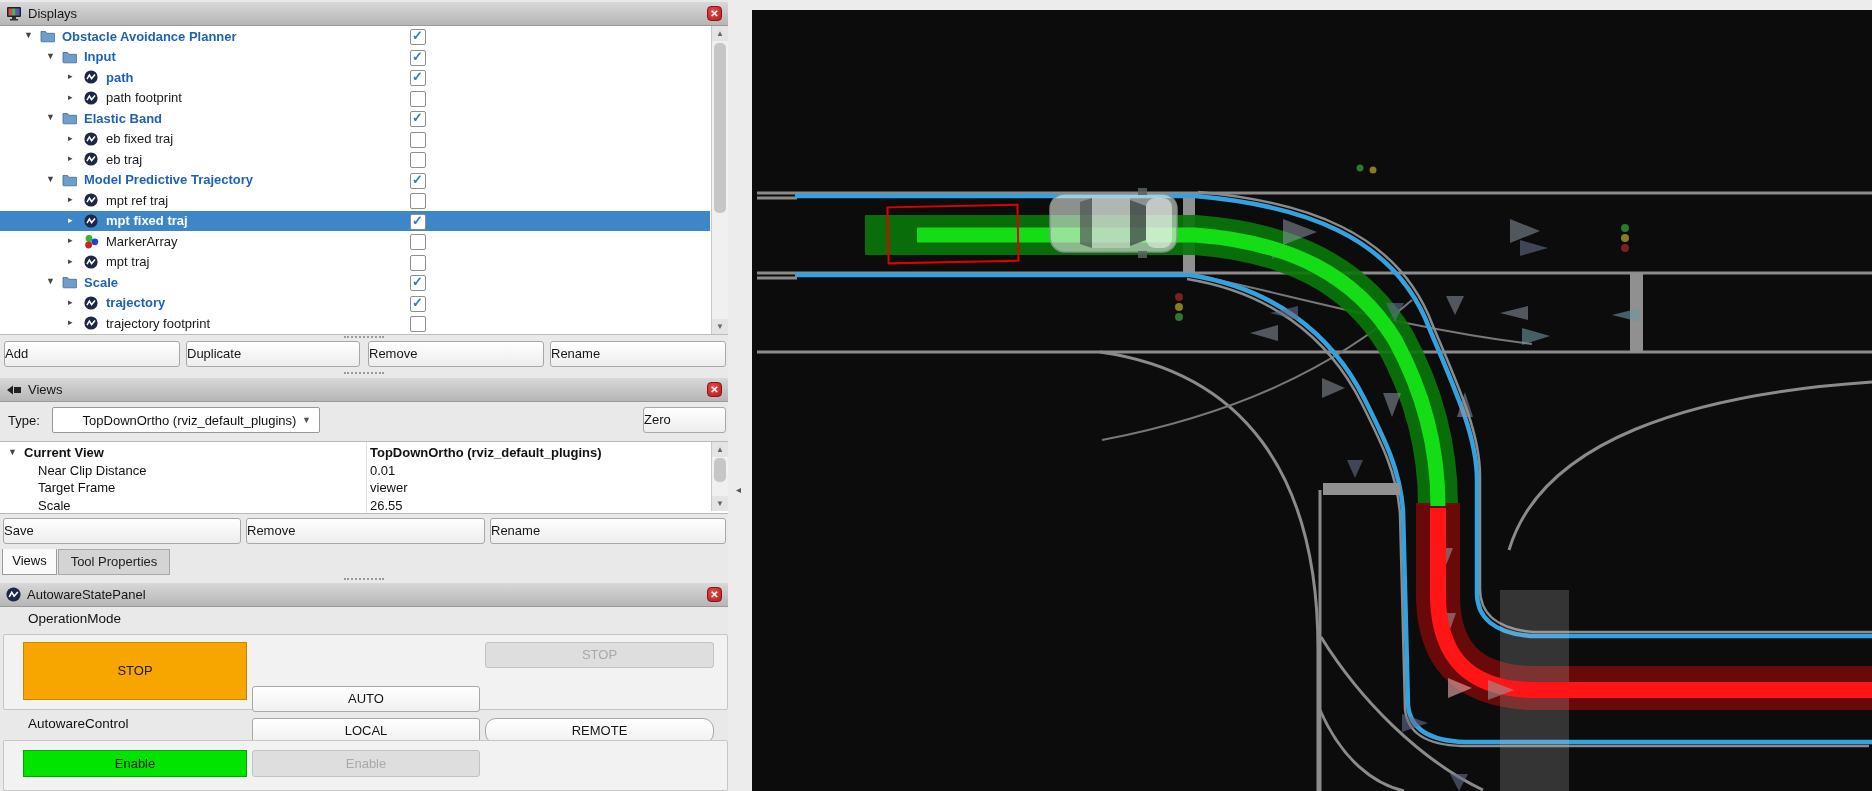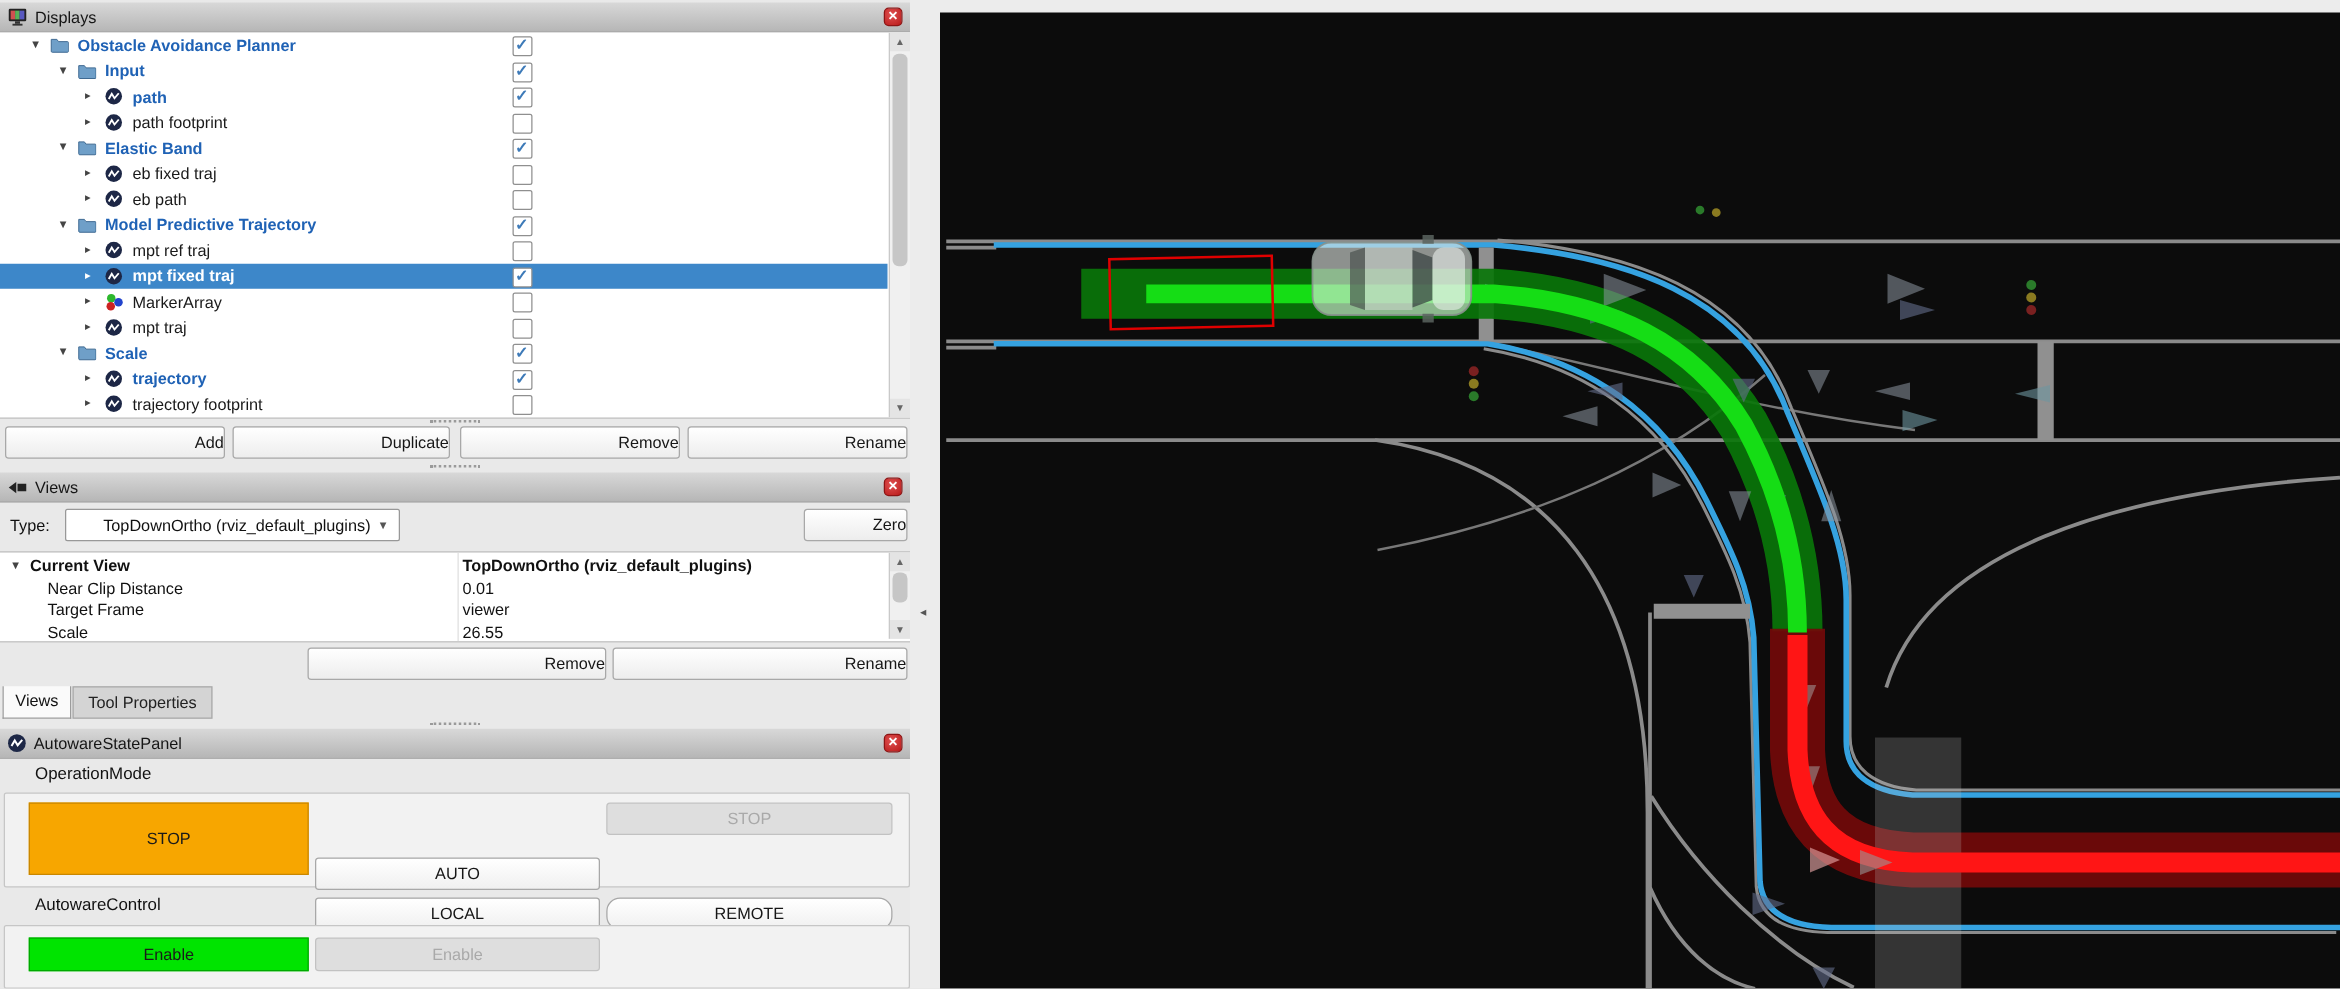--- a/index.html
+++ b/index.html
@@ -23,21 +23,21 @@
   .lvl0 .arr{left:24px}.lvl0 .ticon{left:40px}.lvl0 .tlabel{left:62px}
   .lvl1 .arr{left:46px}.lvl1 .ticon{left:62px}.lvl1 .tlabel{left:84px}
   .lvl2 .arr{left:68px}.lvl2 .ticon{left:84px}.lvl2 .tlabel{left:106px}
   .cb{position:absolute;left:410px;top:3px;width:14px;height:14px;background:#fff;border:1px solid #8f8f8f;border-radius:2px;}
   .cb.checked::after{content:"✓";position:absolute;left:1px;top:-2px;color:#3d7ab8;font-size:13px;font-weight:bold;}
   
   .vsb{position:absolute;width:16px;background:#f0f0f0;border-left:1px solid #c9c9c9;}
   .vsb .sbarr{position:absolute;left:0;width:16px;height:15px;background:#e4e4e4;color:#666;font-size:8px;text-align:center;line-height:15px;}
   .vsb .handle{position:absolute;left:2px;width:12px;background:#c6c6c6;border-radius:5px;}
   
-  .btn{position:absolute;background:linear-gradient(#ffffff,#ededed);border:1px solid #a8a8a8;border-radius:3px;font-size:13px;color:#161616;text-align:right;box-sizing:border-box;}
+  .btn{position:absolute;background:linear-gradient(#ffffff,#ededed);border:1px solid #a8a8a8;border-radius:3px;font-size:13px;color:#161616;text-align:left;box-sizing:border-box;}
   .dotted{position:absolute;left:50%;width:40px;margin-left:-20px;height:3px;border-top:2px dotted #9a9a9a;}
   
   .typerow{position:absolute;left:0;width:728px;height:28px;font-size:13px;color:#111;}
   .typelabel{position:absolute;left:8px;top:6px;}
   .combo{position:absolute;left:52px;top:0;width:268px;height:26px;background:#fff;border:1px solid #989898;border-radius:2px;font-size:13px;line-height:25px;padding-left:7px;box-sizing:border-box;white-space:nowrap;overflow:hidden;}
   .combo .darr{position:absolute;right:8px;top:0;color:#555;font-size:9px;line-height:25px;}
   .ptable{position:absolute;left:0;width:728px;background:#fff;border-top:1px solid #b9b9b9;border-bottom:1px solid #b9b9b9;font-size:13px;overflow:hidden;}
   .prow{position:absolute;left:0;width:728px;height:17.5px;}
   .prow .k{position:absolute;top:1px;white-space:nowrap;color:#111;}
   .prow .v{position:absolute;left:370px;top:1px;white-space:nowrap;color:#111;}
@@ -131,21 +131,21 @@
             </svg></span>
           <span class="tlabel lbl-off">eb fixed traj</span>
           <span class="cb"></span>
         </div>
       <div class="trow lvl2" style="top:123px">
           <span class="arr">▸</span>
           <span class="ticon"><svg width="14" height="14" viewBox="0 0 14 14">
               <circle cx="7" cy="7" r="6.6" fill="#1d2746"></circle>
               <path d="M3 9.2 L5.4 5 L7.6 8.6 L11 4.6" stroke="#fff" stroke-width="1.5" fill="none"></path>
             </svg></span>
-          <span class="tlabel lbl-off">eb path</span>
+          <span class="tlabel lbl-off">eb traj</span>
           <span class="cb"></span>
         </div>
       <div class="trow lvl1" style="top:143.5px">
           <span class="arr">▼</span>
           <span class="ticon"><svg width="15" height="14" viewBox="0 0 15 14">
               <path d="M1 2.5 h4.5 l1.3 1.8 H14 a0.8 0.8 0 0 1 0.8 0.8 V12 a0.8 0.8 0 0 1 -0.8 0.8 H1.8 A0.8 0.8 0 0 1 1 12z" fill="#6f9fc8" stroke="#3f6a92" stroke-width="0.8"></path>
             </svg></span>
           <span class="tlabel lbl-on">Model Predictive Trajectory</span>
           <span class="cb checked"></span>
         </div>
@@ -263,20 +263,21 @@
           <span class="k" style="left:38px;">Scale</span>
           <span class="v">26.55</span>
         </div>
       <div class="vsb" style="left:711px;top:0;height:69px;">
         <span class="sbarr" style="top:0;">▲</span>
         <div class="handle" style="top:16px;height:24px;"></div>
         <span class="sbarr" style="bottom:0;">▼</span>
       </div>
     </div>
 
+    <div class="btn" style="left:3px;top:518px;width:238px;height:26px;line-height:24px;">Save</div>
     <div class="btn" style="left:246px;top:518px;width:239px;height:26px;line-height:24px;">Remove</div>
     <div class="btn" style="left:490px;top:518px;width:236px;height:26px;line-height:24px;">Rename</div>
 
     <div class="tabs" style="top:549px;">
       <div class="tab active" style="left:2px;width:55px;">Views</div>
       <div class="tab inactive" style="left:58px;width:112px;">Tool Properties</div>
     </div>
 
     <div class="dotted" style="top:578px;"></div>
 

